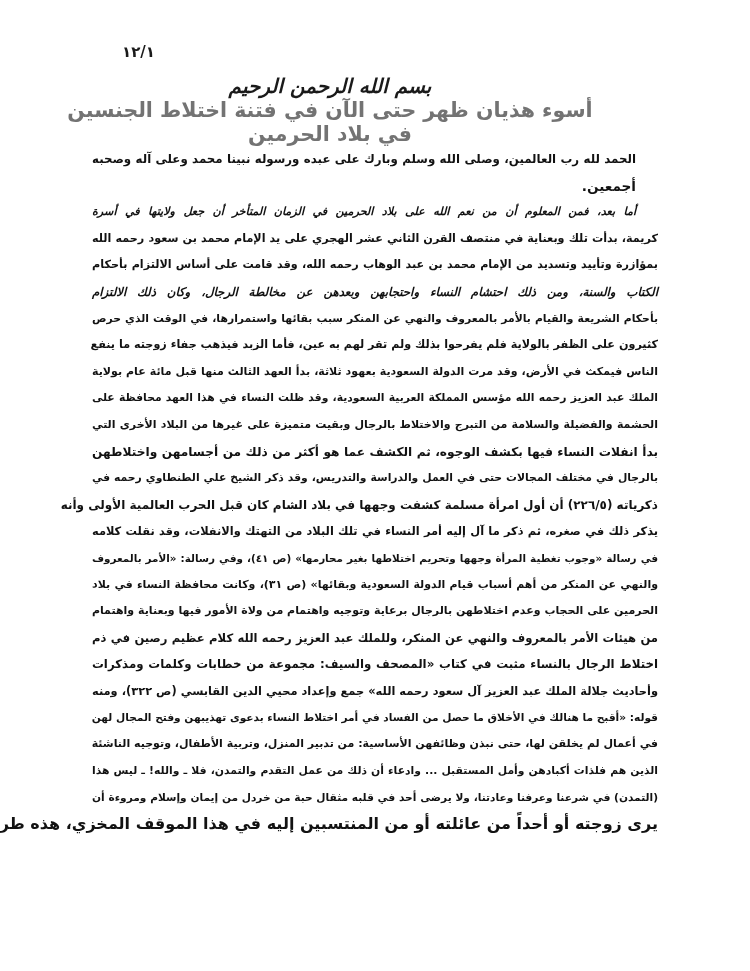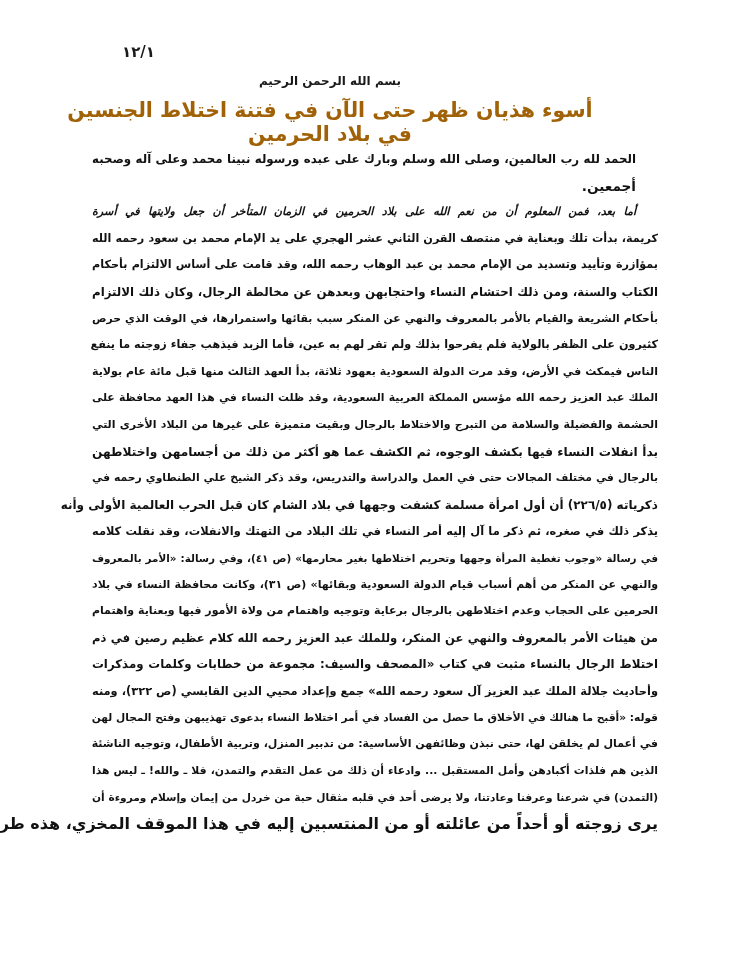--- a/index.html
+++ b/index.html
@@ -29,32 +29,33 @@
       font-weight: bold;
       direction: rtl;
       letter-spacing: 0.5px;
       color: #1a1a1a;
     }
     .basmala {
       position: absolute;
       top: 74px;
       left: 0; right: 0;
       text-align: center;
-      font-size: 12px;
+      font-size: 20px;
       font-weight: bold;
       color: #1a1a1a;
+      font-style: italic;
     }
     .title {
       position: absolute;
       top: 98px;
       left: 60px; right: 60px;
       text-align: center;
       font-size: 20.5px;
       font-weight: bold;
-      color: #a16207;
+      color: #737373;
       letter-spacing: -0.2px;
     }
     .body-text {
       position: absolute;
       top: 146px;
       left: 92px;
       width: 566px;
       direction: rtl;
     }
     .line {
@@ -88,21 +89,21 @@
   <div class="title">أسوء هذيان ظهر حتى الآن في فتنة اختلاط الجنسين في بلاد الحرمين</div>
 
   <div class="body-text">
 
     <span class="line indent" style="font-size: 11.8px;">الحمد لله رب العالمين، وصلى الله وسلم وبارك على عبده ورسوله نبينا محمد وعلى آله وصحبه</span>
     <span class="line indent last" style="font-size: 13.6px;">أجمعين.</span>
 
     <span class="line indent" style="font-size: 11.2px; font-style: italic;">أما بعد، فمن المعلوم أن من نعم الله على بلاد الحرمين في الزمان المتأخر أن جعل ولايتها في أسرة</span>
     <span class="line" style="font-size: 11.2px;">كريمة، بدأت تلك وبعناية في منتصف القرن الثاني عشر الهجري على يد الإمام محمد بن سعود رحمه الله</span>
     <span class="line" style="font-size: 11.2px;">بمؤازرة وتأييد وتسديد من الإمام محمد بن عبد الوهاب رحمه الله، وقد قامت على أساس الالتزام بأحكام</span>
-    <span class="line" style="font-size: 11.8px;">الكتاب والسنة، ومن ذلك احتشام النساء واحتجابهن وبعدهن عن مخالطة الرجال، وكان ذلك الالتزام</span>
+    <span class="line" style="font-size: 11.8px; font-style: italic;">الكتاب والسنة، ومن ذلك احتشام النساء واحتجابهن وبعدهن عن مخالطة الرجال، وكان ذلك الالتزام</span>
     <span class="line" style="font-size: 10.8px;">بأحكام الشريعة والقيام بالأمر بالمعروف والنهي عن المنكر سبب بقائها واستمرارها، في الوقت الذي حرص</span>
     <span class="line" style="font-size: 11.2px;">كثيرون على الظفر بالولاية فلم يفرحوا بذلك ولم تقر لهم به عين، فأما الزبد فيذهب جفاء زوجته ما ينفع</span>
     <span class="line" style="font-size: 11px;">الناس فيمكث في الأرض، وقد مرت الدولة السعودية بعهود ثلاثة، بدأ العهد الثالث منها قبل مائة عام بولاية</span>
     <span class="line" style="font-size: 10.8px;">الملك عبد العزيز رحمه الله مؤسس المملكة العربية السعودية، وقد ظلت النساء في هذا العهد محافظة على</span>
     <span class="line" style="font-size: 11px;">الحشمة والفضيلة والسلامة من التبرج والاختلاط بالرجال وبقيت متميزة على غيرها من البلاد الأخرى التي</span>
     <span class="line" style="font-size: 12.2px;">بدأ انفلات النساء فيها بكشف الوجوه، ثم الكشف عما هو أكثر من ذلك من أجسامهن واختلاطهن</span>
     <span class="line" style="font-size: 10.8px;">بالرجال في مختلف المجالات حتى في العمل والدراسة والتدريس، وقد ذكر الشيخ علي الطنطاوي رحمه في</span>
     <span class="line" style="font-size: 12px;">ذكرياته (٢٢٦/٥) أن أول امرأة مسلمة كشفت وجهها في بلاد الشام كان قبل الحرب العالمية الأولى وأنه</span>
     <span class="line" style="font-size: 11.4px;">يذكر ذلك في صغره، ثم ذكر ما آل إليه أمر النساء في تلك البلاد من التهتك والانفلات، وقد نقلت كلامه</span>
     <span class="line" style="font-size: 10.4px;">في رسالة «وجوب تغطية المرأة وجهها وتحريم اختلاطها بغير محارمها» (ص ٤١)، وفي رسالة: «الأمر بالمعروف</span>

